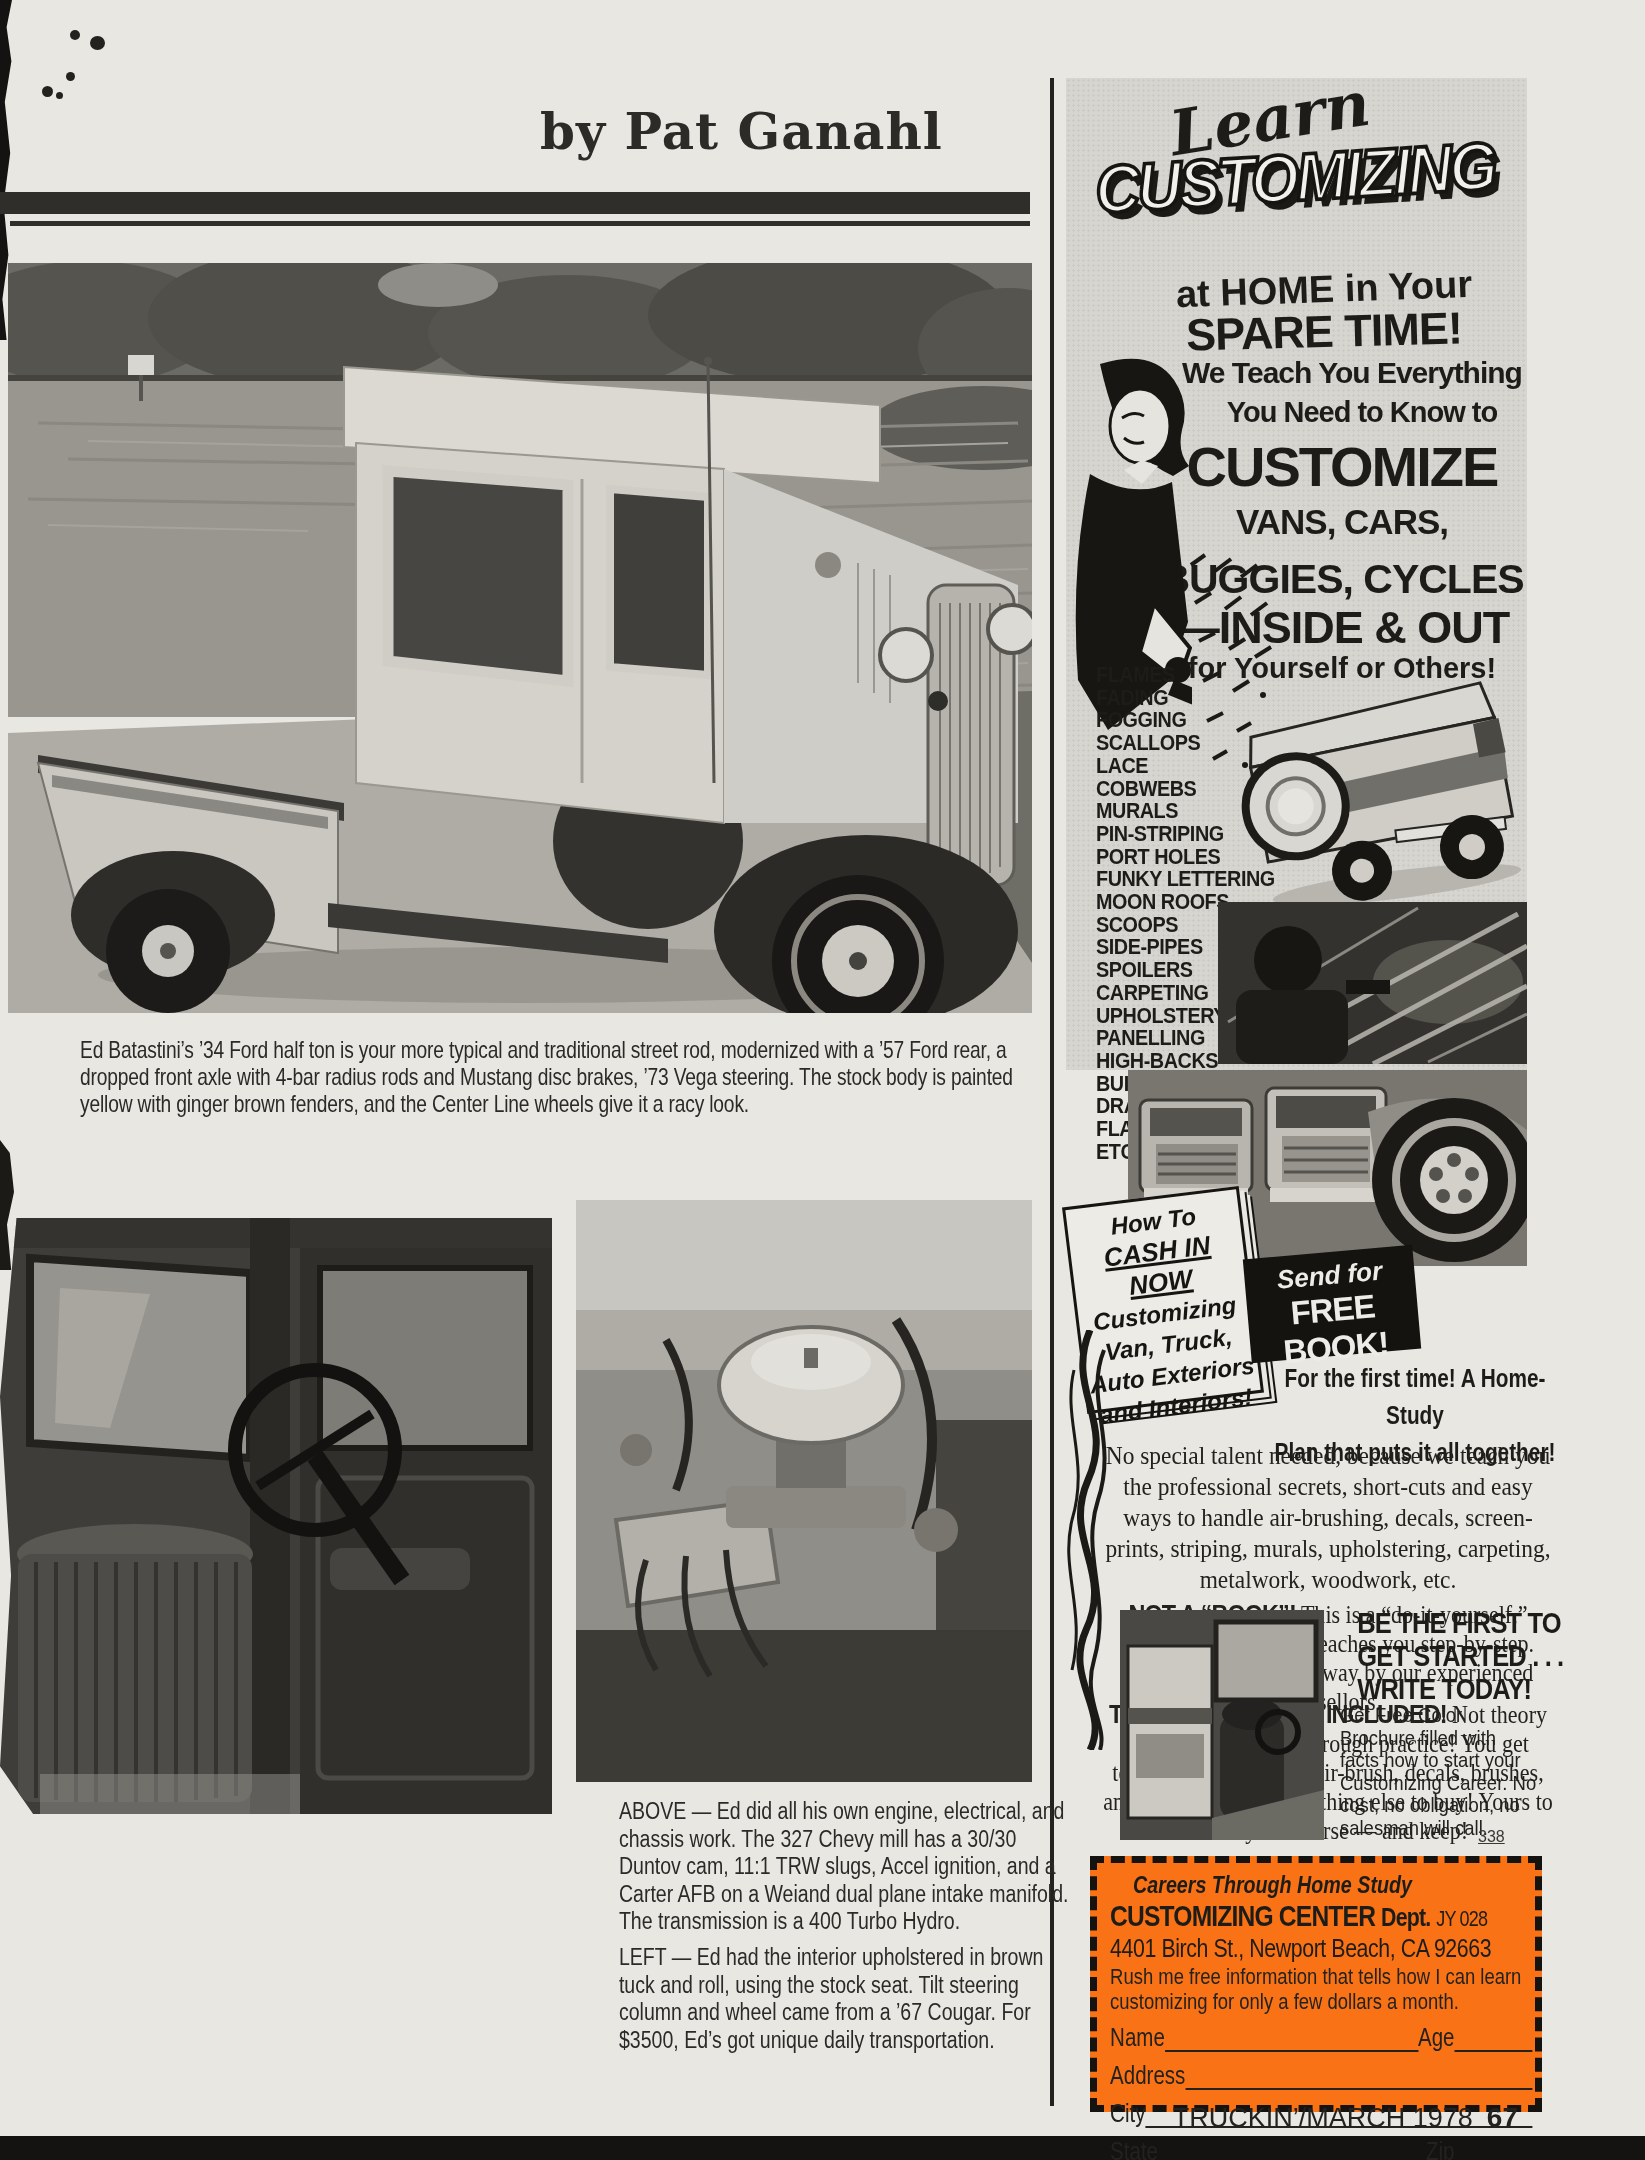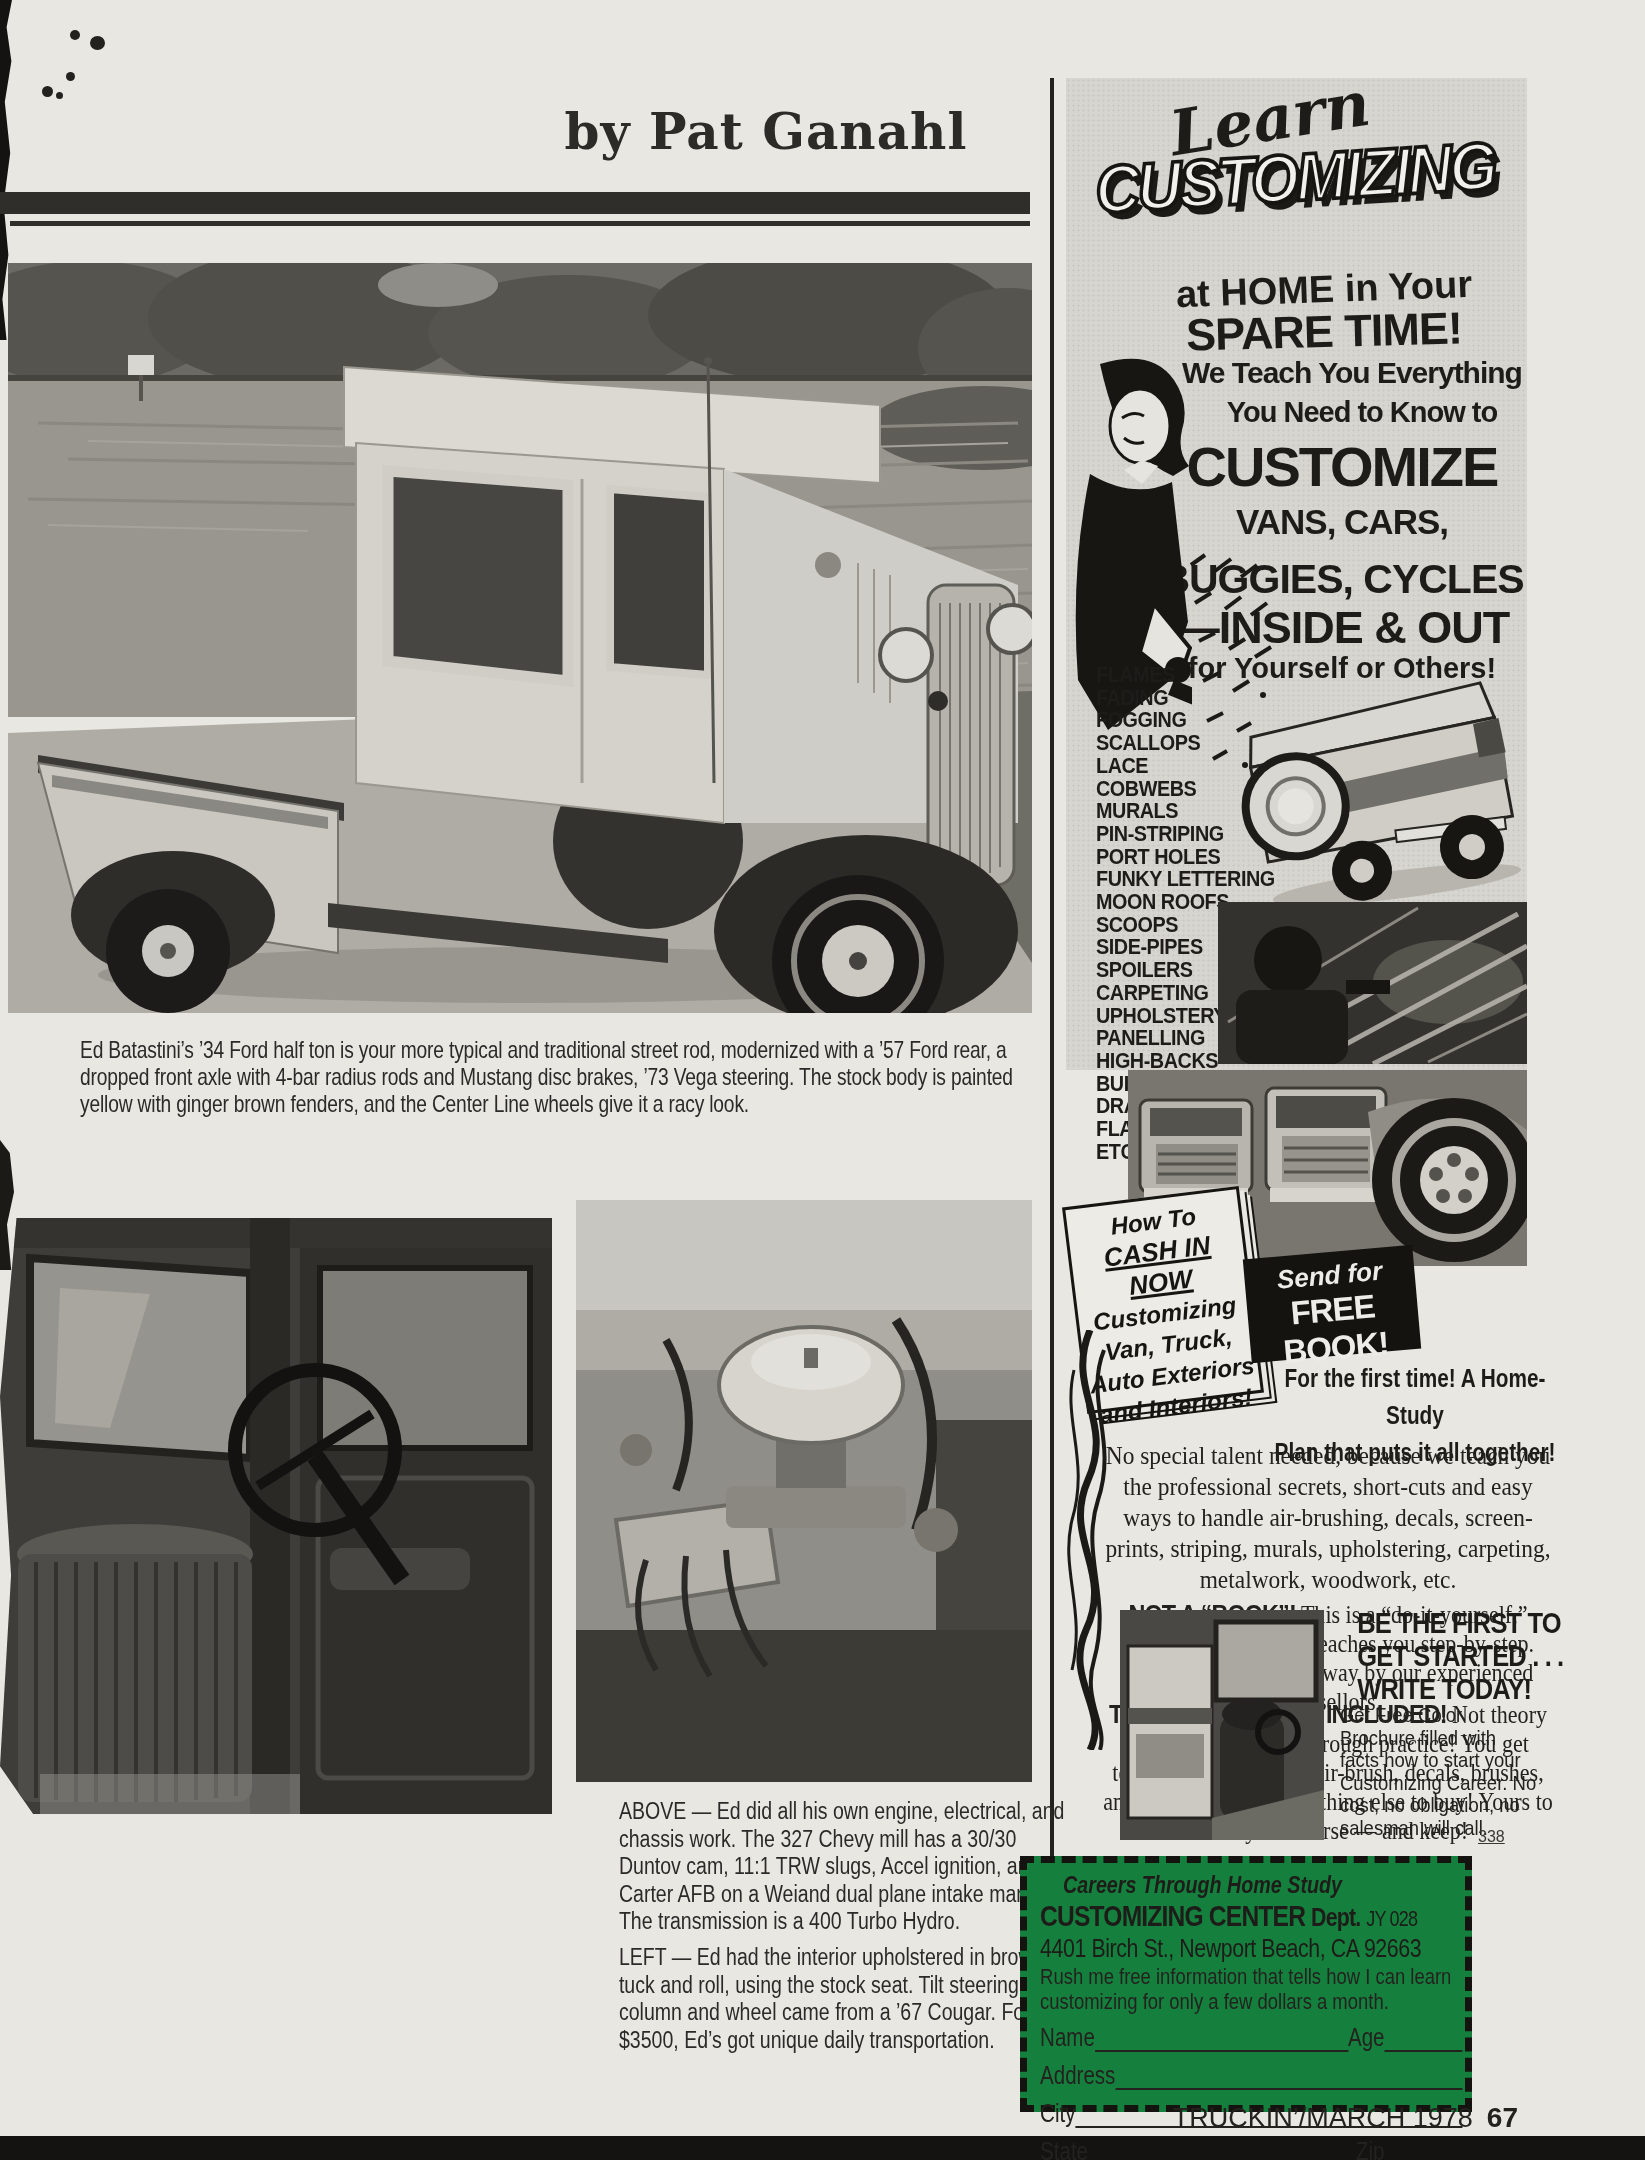--- a/index.html
+++ b/index.html
@@ -1,21 +1,21 @@
 <!DOCTYPE html>
 <html><head>
 <meta charset="utf-8">
 <style>
   html,body{margin:0;padding:0;}
   body{width:1645px;height:2160px;position:relative;background:#e9e7e2;
        font-family:"Liberation Sans",sans-serif;color:#2a2927;overflow:hidden;}
   .abs{position:absolute;}
   .ph{display:block;}
   
-  #byline{left:540px;top:102px;width:452px;text-align:center;
+  #byline{left:540px;top:102px;width:452px;text-align:left;
           font-family:"DejaVu Serif",serif;font-weight:bold;font-size:50px;
           letter-spacing:1px;color:#2c2b28;}
   #bar1{left:0;top:192px;width:1030px;height:22px;background:#2f2e2b;}
   #bar2{left:10px;top:221px;width:1020px;height:5px;background:#2f2e2b;}
   #divider{left:1050px;top:78px;width:4px;height:2028px;background:#23221f;}
   
   .tornL{left:0;top:0;width:12px;height:340px;background:#141311;
          clip-path:polygon(0 0,100% 0,55% 8%,95% 18%,40% 30%,85% 45%,30% 60%,70% 75%,20% 88%,55% 100%,0 100%);}
   .tornL2{left:0;top:1140px;width:14px;height:130px;background:#1b1a17;
          clip-path:polygon(0 0,70% 10%,100% 40%,50% 65%,80% 100%,0 100%);}
@@ -65,21 +65,21 @@
           width:500px;color:#23221f;}
   #para1{left:1078px;top:1440px;font-size:26px;line-height:31px;}
   #para2{left:1078px;top:1600px;font-size:24.5px;line-height:29px;}
   #para3{left:1078px;top:1700px;font-size:24.5px;line-height:29px;}
   .lead{font-family:"Liberation Sans",sans-serif;font-weight:bold;font-size:26px;letter-spacing:-1px;}
   #befirst{left:1340px;top:1606px;width:230px;transform:scaleX(.85);}
   #befirst div{font-weight:bold;font-size:30px;line-height:33px;letter-spacing:-1px;color:#1d1c19;white-space:nowrap;}
   #brochure{left:1340px;top:1704px;width:226px;transform:scaleX(.88);font-size:21px;line-height:22.5px;color:#23221f;}
   #adnum{left:1478px;top:1828px;font-size:16px;color:#3a3936;text-decoration:underline;}
   
-  #coupon{left:1020px;top:1856px;width:452px;height:256px;border:7px dashed #14130f;background:#15803d;box-sizing:border-box;}
+  #coupon{left:1090px;top:1856px;width:452px;height:256px;border:7px dashed #14130f;background:#f97316;box-sizing:border-box;}
   #coupon .inner{transform:scaleX(.82);transform-origin:0 0;width:540px;padding:8px 0 0 16px;}
   #c-tag{font-style:italic;font-weight:bold;font-size:24px;padding-left:28px;color:#1d1c19;}
   #c-co{font-size:30px;font-weight:bold;letter-spacing:-1px;color:#1d1c19;white-space:nowrap;}
   #c-co .dept{font-size:26px;}
   #c-co .code{font-size:22px;font-weight:normal;}
   #c-addr{font-size:26px;letter-spacing:-.5px;color:#1d1c19;white-space:nowrap;}
   #c-req{font-size:22.5px;line-height:25px;color:#23221f;width:520px;}
   .crow{display:flex;align-items:flex-end;margin-top:9px;width:515px;}
   .crow .lbl{font-size:25px;color:#23221f;}
   .crow .line{flex:1;border-bottom:2.5px solid #23221f;height:24px;}

